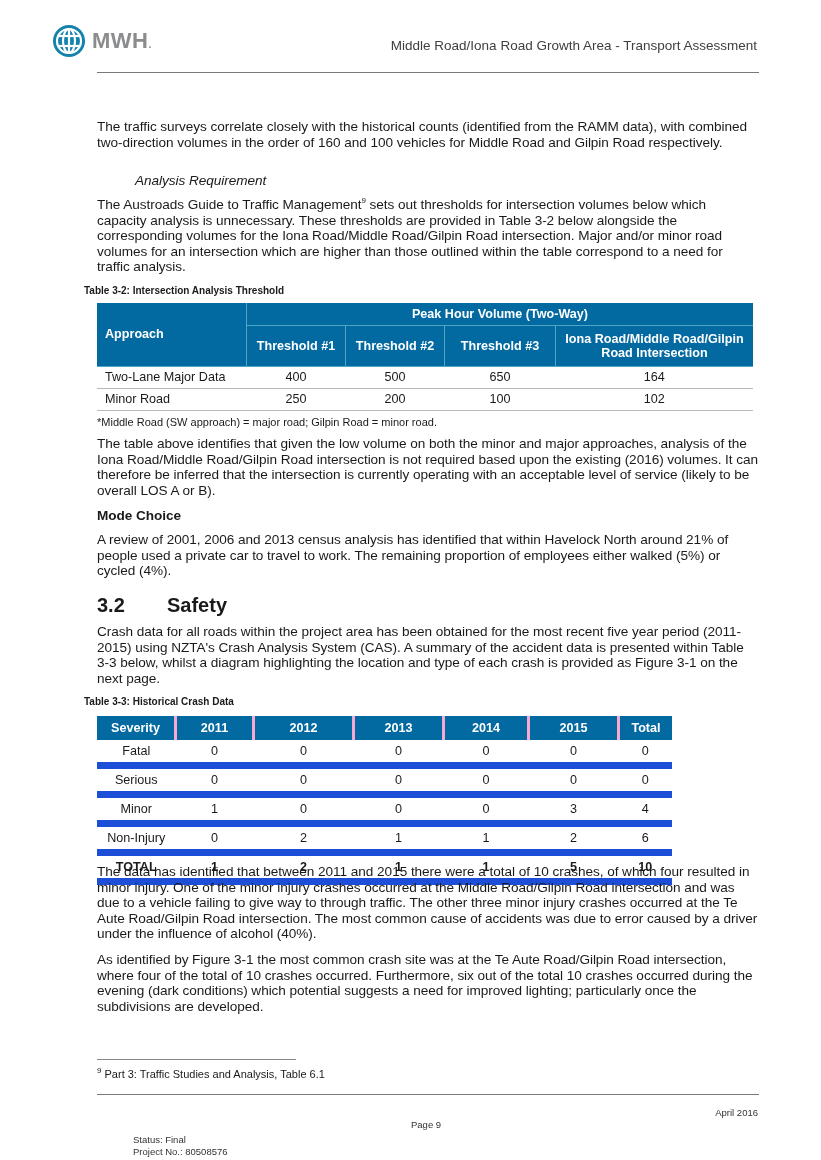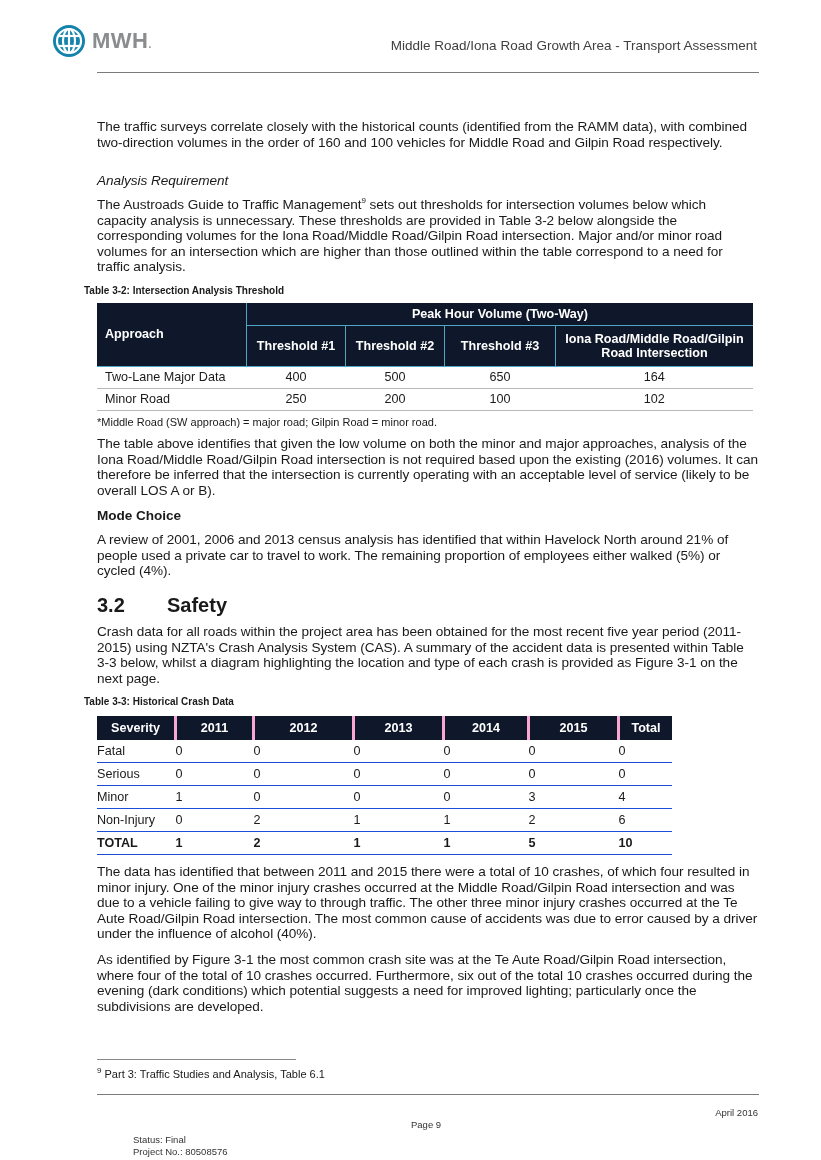--- a/index.html
+++ b/index.html
@@ -6,35 +6,35 @@
   body { width:821px; height:1160px; position:relative; overflow:hidden;
          font-family:"Liberation Sans", sans-serif; color:#1a1a1a; }
   .abs { position:absolute; }
   .logo { left:52px; top:24px; display:flex; align-items:center; }
   .logo-text { font-weight:bold; font-size:22px; color:#8a8c8e; margin-left:6px; letter-spacing:0.5px; }
   .logo-text .dot { font-size:10px; color:#8a8c8e; }
   .header-title { right:64px; top:38px; font-size:13.5px; color:#404040; }
   .rule { background:#7a7a7a; height:1px; left:97px; width:662px; }
   p { margin:0; }
   .para { position:absolute; left:97px; width:662px; font-size:13.6px; line-height:15.6px; letter-spacing:-0.05px; }
-  .italic { font-style:italic; }
+  .italic { font-style:italic;margin-left:38px; }
   .bold { font-weight:bold; }
   sup { font-size:8px; vertical-align:super; line-height:0; }
   .table-caption { position:absolute; left:84px; font-weight:bold; font-size:10px; }
   table { border-collapse:collapse; position:absolute; font-size:12.6px; }
-  th { background:#0f172a; color:#ffffff; font-weight:bold; }
+  th { background:#0369a1; color:#ffffff; font-weight:bold; }
   .t2 { left:97px; top:303px; width:656px; }
   .t2 th { border-right:1px solid #4fa6c4; border-bottom:1px solid #4fa6c4; }
   .t2 th:last-child { border-right:none; }
   .t2 td { border-bottom:1px solid #b8b8b8; height:21px; text-align:center; padding:0; }
   .t2 td.left { text-align:left; padding-left:8px; }
   .t3 { left:97px; top:716px; width:575px; }
   .t3 th { height:22px; border-right:3px solid #f9a8d4; }
   .t3 th:last-child { border-right:none; }
-  .t3 td { border-bottom:1px solid #1d4ed8; height:22px; text-align:left; padding:0; }
+  .t3 td { border-bottom:7px solid #1d4ed8; height:22px; text-align:center; padding:0; }
   .t3 tr.total td { font-weight:bold; }
   .note { position:absolute; left:97px; top:416px; font-size:11px; }
   .h2 { position:absolute; left:97px; top:594px; font-size:20px; font-weight:bold; }
   .h2 .num { display:inline-block; width:70px; }
   .footnote-rule { position:absolute; left:97px; top:1059px; width:199px; height:1px; background:#888; }
   .footnote { position:absolute; left:97px; top:1068px; font-size:11px; }
   .footer { position:absolute; font-size:9.5px; color:#333; line-height:12px; }
 </style>
 </head>
 <body>

